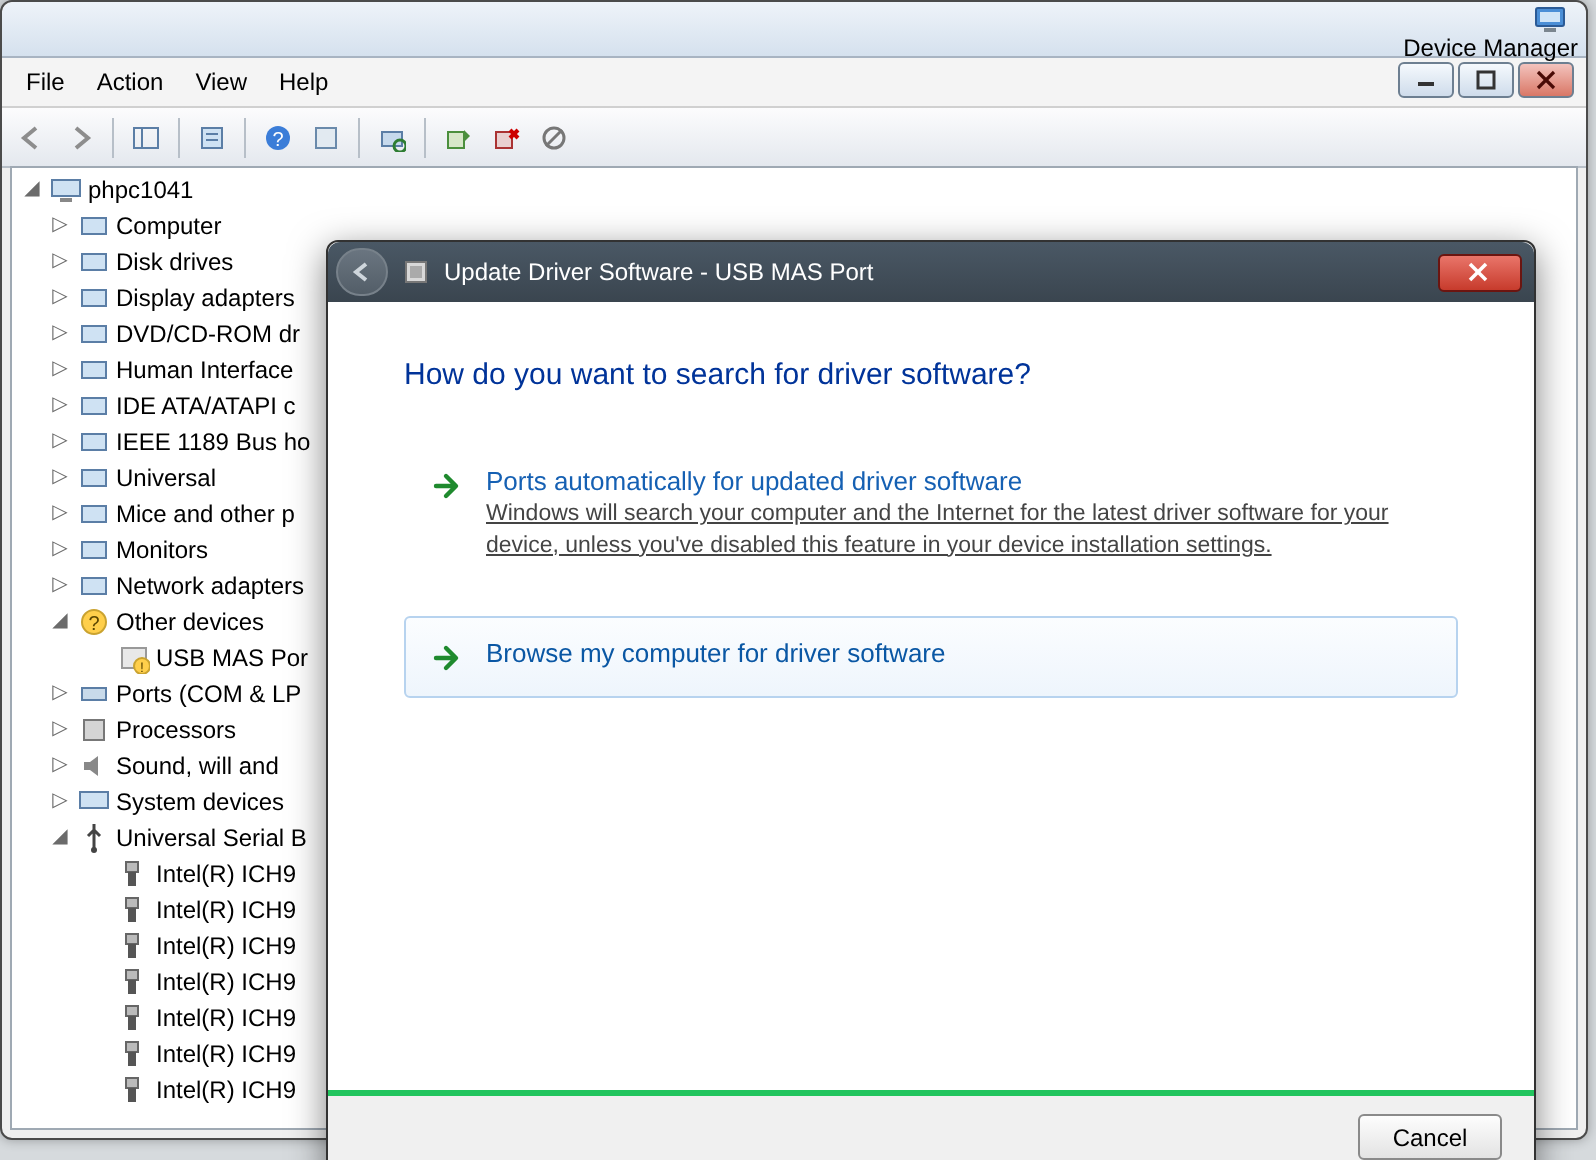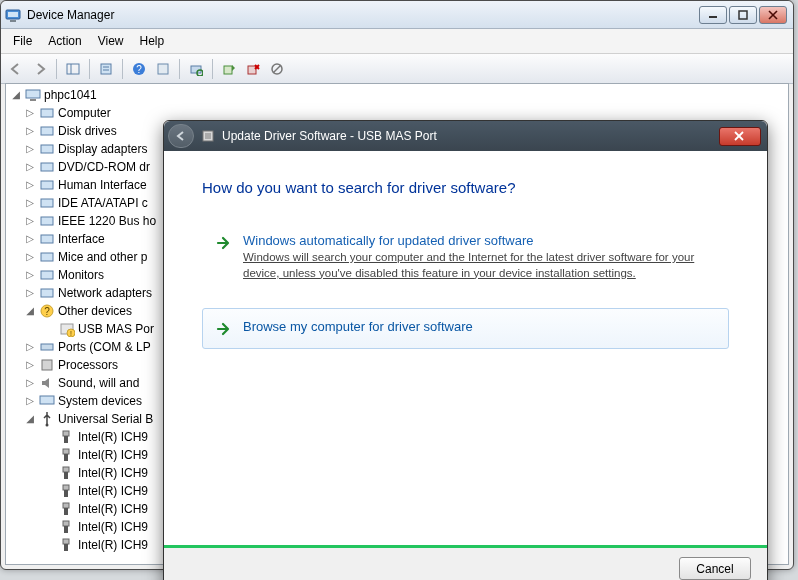--- a/index.html
+++ b/index.html
@@ -2,21 +2,21 @@
 <html><head>
 <meta charset="utf-8">
 <style>
   * { box-sizing: border-box; font-family: "Segoe UI", Tahoma, sans-serif; }
   body { margin: 0; background: #d6dadd; width: 798px; height: 580px; overflow: hidden; position: relative; }
 
   
   .dm-window { position: absolute; left: 0; top: 0; width: 794px; height: 570px;
     background: #f0f0f0; border: 1px solid #4b4b4b; border-radius: 6px; box-shadow: 0 0 6px rgba(0,0,0,.3); }
   .dm-titlebar { height: 28px; background: linear-gradient(#eef3f9,#d5e1ee);
-    border-bottom: 1px solid #a8b4c2; display:flex; align-items:center; padding:0 4px; border-radius:6px 6px 0 0; }
+    border-bottom: 1px solid #a8b4c2; display:flex; align-items:flex-end; padding:0 4px; border-radius:6px 6px 0 0;flex-direction:column; }
   .dm-titlebar .t-icon { width:16px; height:16px; margin-right:6px; }
   .dm-title { font-size:12px; color:#000; flex:1; }
   .win-btns { display:flex; gap:2px; margin-right:2px; }
   .win-btn { width:28px; height:18px; border:1px solid #6d7f91; border-radius:3px;
     background:linear-gradient(#f5f9fd,#cfdceb); font-size:10px; display:flex; align-items:center; justify-content:center; cursor:default; }
   .win-btn.close { background:linear-gradient(#f3c3bd,#d97766); }
 
   .dm-menubar { height:22px; background:#f4f4f4; border-bottom:1px solid #d0d0d0; display:flex; align-items:center; padding:12px 4px; }
   .menu-item { font-size:12px; padding:2px 8px; cursor:default; }
 
@@ -235,30 +235,30 @@
             </span>
             <span>IDE ATA/ATAPI c</span>
           </div>
           <div class="tree-row indent1">
             <span class="twist">▷</span>
             <span class="dev-icon">
               <svg viewBox="0 0 16 16">
                 <rect x="2" y="4" width="12" height="8" fill="#cfe2f3" stroke="#5b7ea6"></rect>
               </svg>
             </span>
-            <span>IEEE 1220 Bus ho</span>
-          </div>
-          <div class="tree-row indent1">
-            <span class="twist">▷</span>
-            <span class="dev-icon">
-              <svg viewBox="0 0 16 16">
-                <rect x="2" y="4" width="12" height="8" fill="#cfe2f3" stroke="#5b7ea6"></rect>
-              </svg>
-            </span>
-            <span>Interface</span>
+            <span>IEEE 1189 Bus ho</span>
+          </div>
+          <div class="tree-row indent1">
+            <span class="twist">▷</span>
+            <span class="dev-icon">
+              <svg viewBox="0 0 16 16">
+                <rect x="2" y="4" width="12" height="8" fill="#cfe2f3" stroke="#5b7ea6"></rect>
+              </svg>
+            </span>
+            <span>Universal</span>
           </div>
           <div class="tree-row indent1">
             <span class="twist">▷</span>
             <span class="dev-icon">
               <svg viewBox="0 0 16 16">
                 <rect x="2" y="4" width="12" height="8" fill="#cfe2f3" stroke="#5b7ea6"></rect>
               </svg>
             </span>
             <span>Mice and other p</span>
           </div>
@@ -450,21 +450,21 @@
 
   <div class="wiz-body">
     <div class="wiz-heading">How do you want to search for driver software?</div>
 
     <div class="option">
       <span class="opt-arrow">
           <svg viewBox="0 0 16 16">
             <path d="M3 8h8M8 3l5 5-5 5" fill="none" stroke="#1f8a2e" stroke-width="2.2" stroke-linecap="round" stroke-linejoin="round"></path>
           </svg>
         </span>
-      <div class="opt-title">Windows automatically for updated driver software</div>
+      <div class="opt-title">Ports automatically for updated driver software</div>
       <div class="opt-desc">Windows will search your computer and the Internet for the latest driver software for your device, unless you've disabled this feature in your device installation settings.</div>
     </div>
 
     <div class="option hover">
       <span class="opt-arrow">
           <svg viewBox="0 0 16 16">
             <path d="M3 8h8M8 3l5 5-5 5" fill="none" stroke="#1f8a2e" stroke-width="2.2" stroke-linecap="round" stroke-linejoin="round"></path>
           </svg>
         </span>
       <div class="opt-title">Browse my computer for driver software</div>

